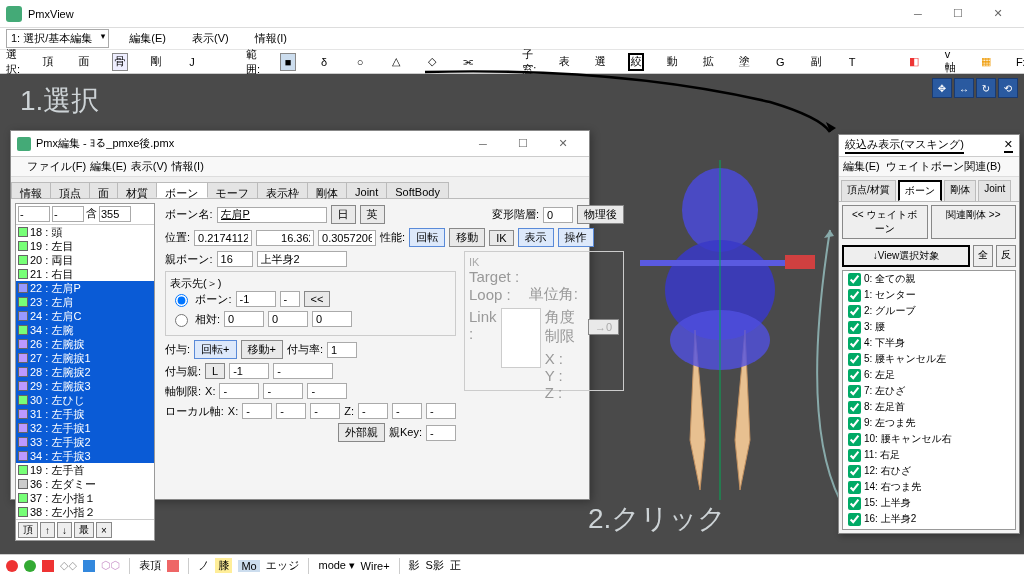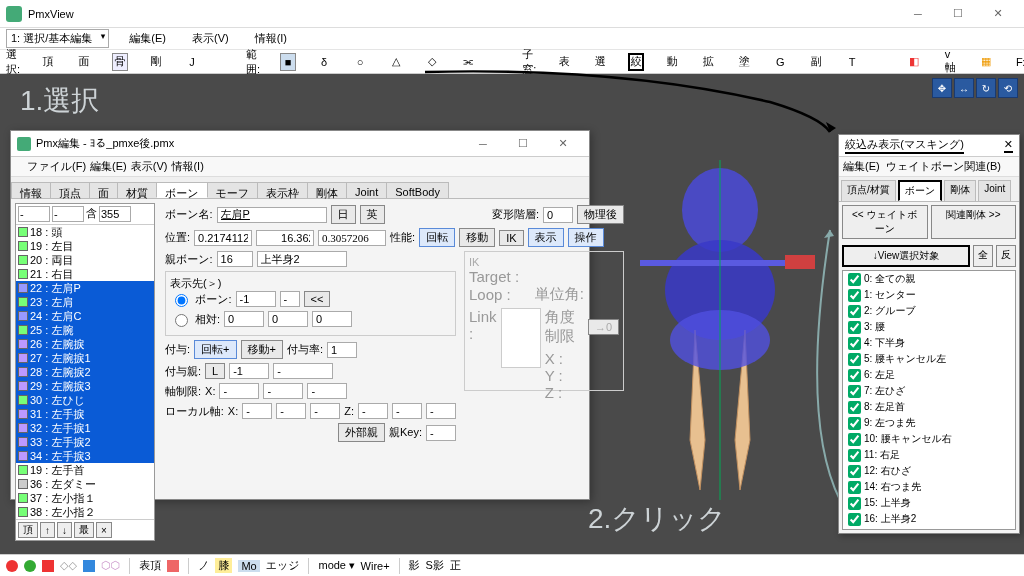--- a/index.html
+++ b/index.html
@@ -216,21 +216,21 @@
             <div class="bl-item sel">
               <span class="sw" style="background:#7f7"></span>
               <span>23 : 左肩</span>
             </div>
             <div class="bl-item sel">
               <span class="sw" style="background:#99f"></span>
               <span>24 : 左肩C</span>
             </div>
             <div class="bl-item sel">
               <span class="sw" style="background:#7f7"></span>
-              <span>25 : 左腕</span>
+              <span>34 : 左腕</span>
             </div>
             <div class="bl-item sel">
               <span class="sw" style="background:#b9f"></span>
               <span>26 : 左腕捩</span>
             </div>
             <div class="bl-item sel">
               <span class="sw" style="background:#b9f"></span>
               <span>27 : 左腕捩1</span>
             </div>
             <div class="bl-item sel">
@@ -295,21 +295,21 @@
         <span class="btn">英</span>
         <span style="flex:1"></span>
         <label>変形階層:</label>
         <input type="text" style="width: 30px;" value="0">
         <span class="btn">物理後</span>
       </div>
       <div class="row">
         <label>位置:</label>
         <input type="text" style="width: 58px;" value="0.2174112">
         <input type="text" style="width: 58px; padding-left: 24px;" value="16.36232">
-        <input type="text" style="width: 68px; font-family: Liberation Serif, serif;" value="0.3057206">
+        <input type="text" style="width: 58px;" value="0.3057206">
         <label>性能:</label>
         <span class="btn blue">回転</span>
         <span class="btn">移動</span>
         <span class="btn">IK</span>
         <span class="btn blue">表示</span>
         <span class="btn blue">操作</span>
       </div>
       <div style="display:flex;gap:8px">
         <div style="flex:1">
           <div class="row">
@@ -369,21 +369,21 @@
             <span class="btn">外部親</span>
             <label>親Key:</label>
             <input type="text" style="width: 30px;" value="-">
           </div>
         </div>
         <div class="ik">
           <div>IK</div>
           <div class="lbl">Target :</div>
           <div class="row">
               <span class="lbl">Loop :</span>
-              <span class="lbl" style="margin-left:20px">単位角:</span>
+              <span class="lbl" style="margin-left:14px">単位角:</span>
             </div>
           <div class="row" style="align-items:flex-start">
             <span class="lbl">Link :</span>
             <div style="width:50px;height:60px;border:1px solid #ccc;background:#fff"></div>
             <div>
               <div class="row">
                   <span class="lbl">角度制限</span>
                   <span class="btn">→0</span>
                 </div>
               <div class="lbl">X :</div>

